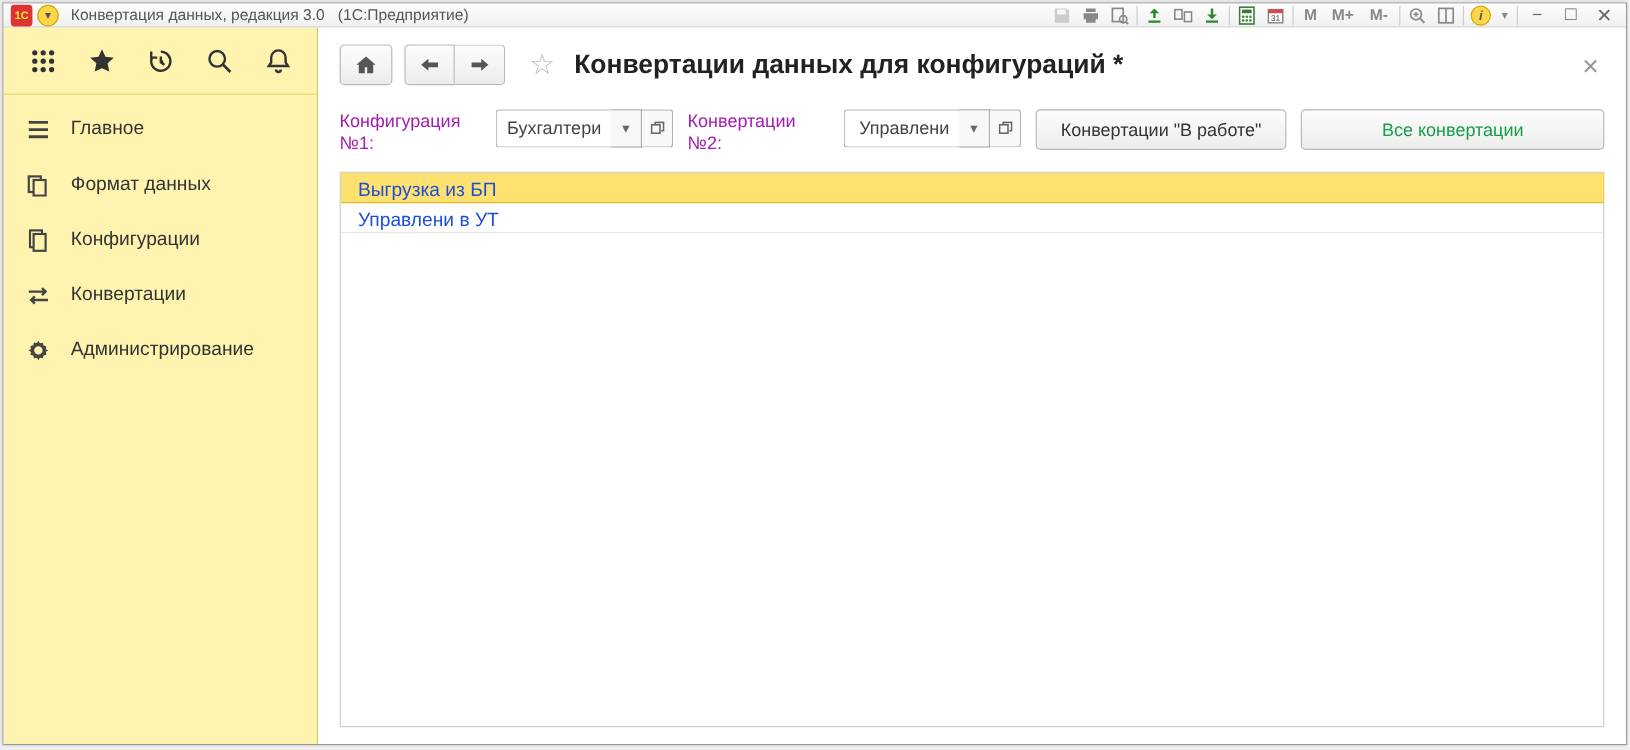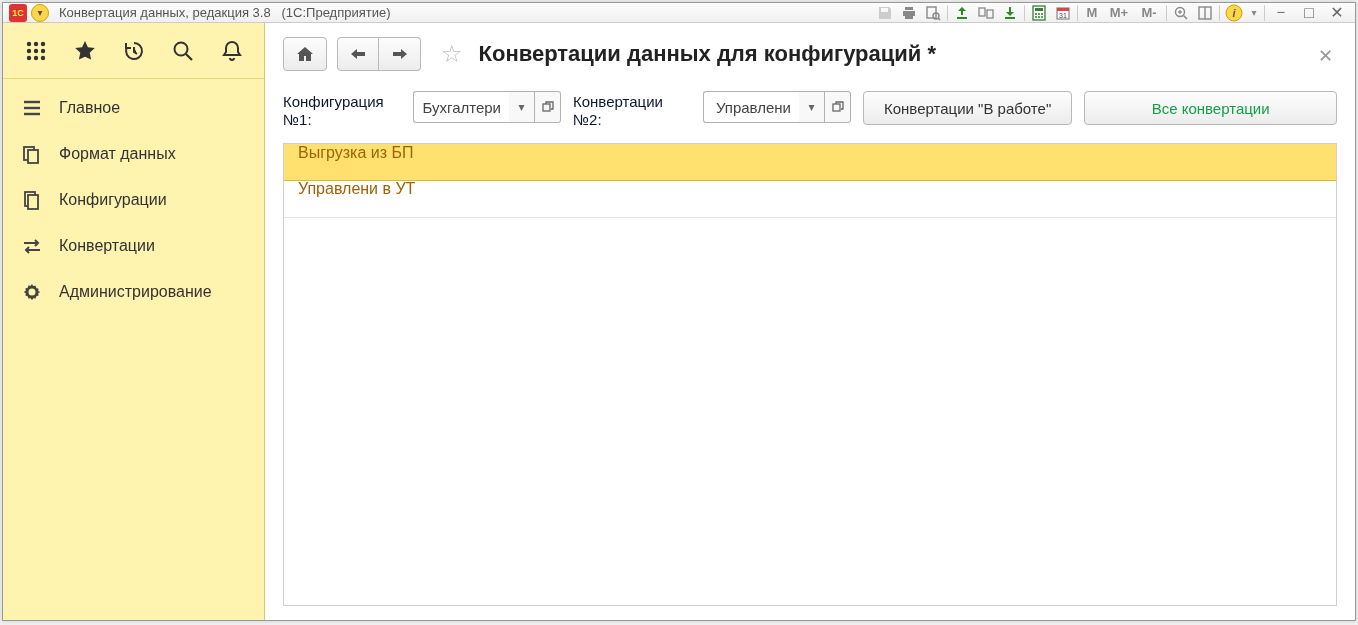--- a/index.html
+++ b/index.html
@@ -155,21 +155,21 @@
   }
 
   .filters {
     display: flex;
     align-items: flex-start;
     gap: 12px;
     margin-bottom: 14px;
   }
   .f-label {
     font-size: 15px;
-    color: #0f172a;
+    color: #a21caf;
     line-height: 18px;
     padding-top: 2px;
     width: 118px;
   }
   .select-wrap {
     display: flex;
     height: 32px;
   }
   .select-wrap input {
     height: 32px;
@@ -208,47 +208,47 @@
   }
   .big-btn.green { color: #15a047; }
 
   .list {
     border: 1px solid #cfcfcf;
     flex: 1;
     min-height: 0;
     overflow: auto;
   }
   .row {
-    height: 38px;
-    display: flex;
-    align-items: flex-start;
+    height: 26px;
+    display: flex;
+    align-items: flex-end;
     padding: 0 14px;
     font-size: 16px;
-    color: #a16207;
+    color: #1d4ed8;
     border-bottom: 1px solid #e7e7e7;
     cursor: pointer;
   }
   .row.sel {
     background: #ffe170;
     border: 1px solid #d9bb2e;
     margin: -1px;
   }
 
   svg { display:block; }
 </style>
 </head>
 <body>
 
 <div class="window">
 
   <div class="titlebar">
     <div class="logo">1C</div>
     <div class="dd">▾</div>
     <span class="title">
-      <span>Конвертация данных, редакция 3.8</span>
+      <span>Конвертация данных, редакция 3.0</span>
       &nbsp;
       <span>(1С:Предприятие)</span>
     </span>
     <div class="spacer"></div>
     <div class="tb-icons">
       <div class="ico" style="color:#ccc">
         <svg width="16" height="16" viewBox="0 0 16 16">
             <path fill="currentColor" d="M2 2h10l2 2v10H2V2zm2 1v4h7V3H4zm1 7h6v3H5v-3z"></path>
           </svg>
       </div>

